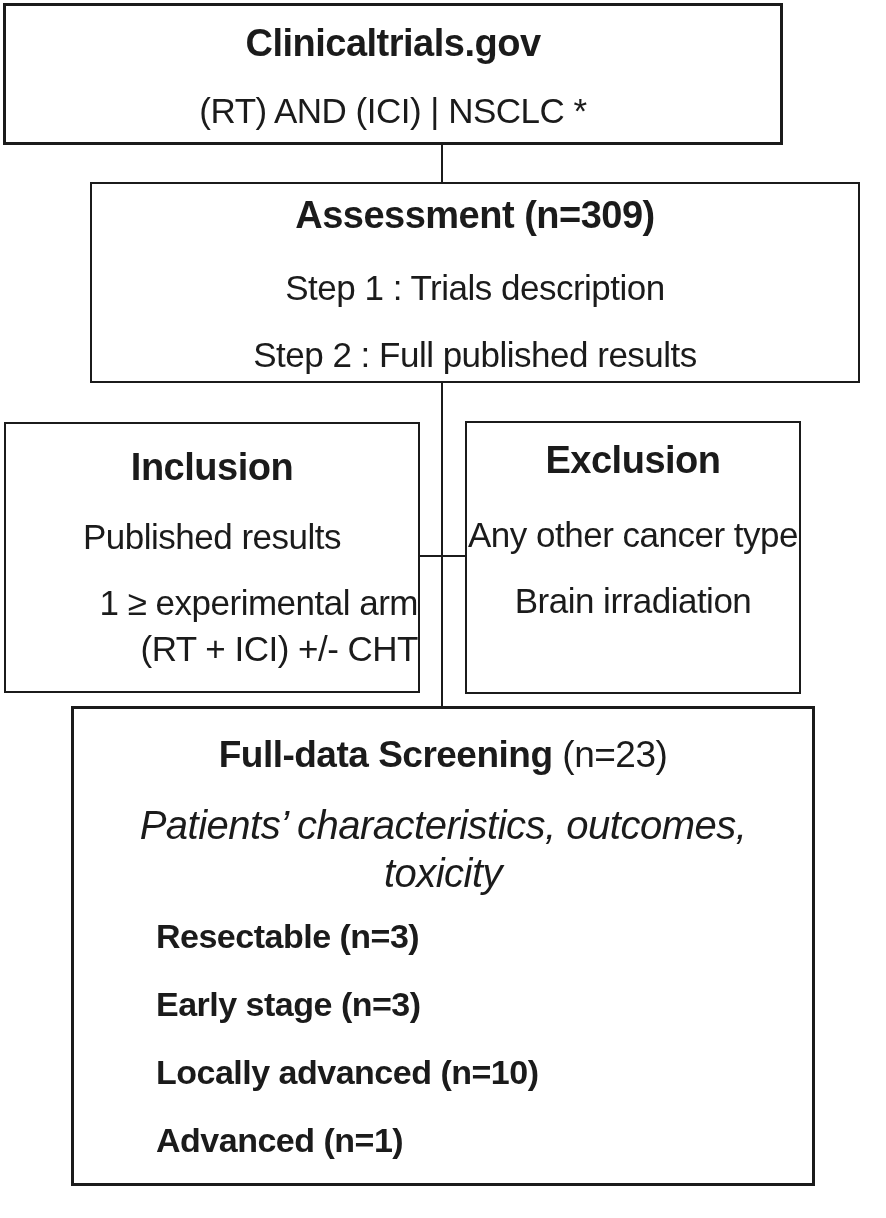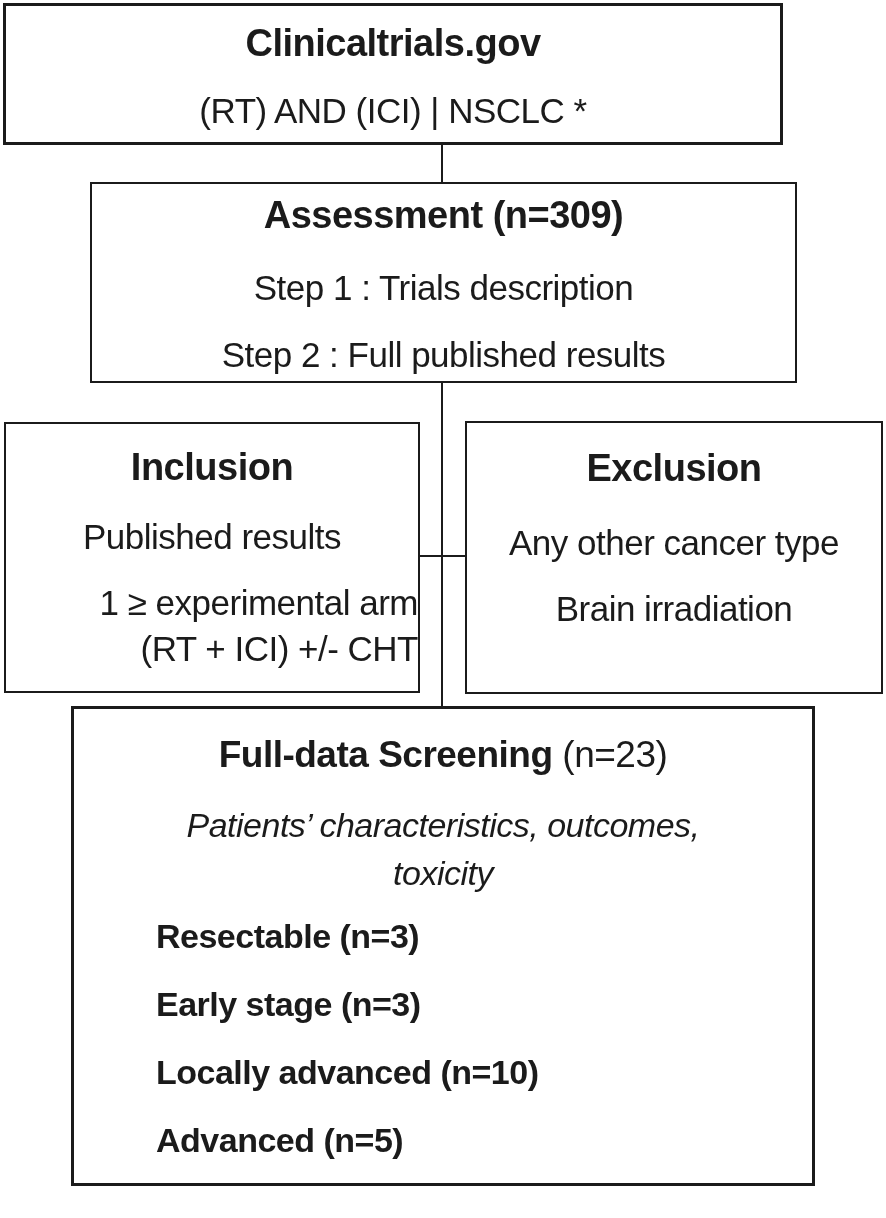--- a/index.html
+++ b/index.html
@@ -36,42 +36,42 @@
   .body-line {
     font-size: 35px;
     line-height: 62px;
   }
 
   
   #source-box { left: 3px; top: 3px; width: 780px; height: 142px; padding-top: 6px; }
   #source-box .query { margin-top: 6px; }
 
   
-  #assessment-box { left: 90px; top: 182px; width: 707px; height: 201px; padding-top: 0; }
+  #assessment-box { left: 90px; top: 182px; width: 770px; height: 201px; padding-top: 0; }
   #assessment-box .steps { margin-top: 8px; }
   #assessment-box .steps .body-line { line-height: 67px; }
 
   
   #inclusion-box { left: 4px; top: 422px; width: 416px; height: 271px; padding-top: 12px; }
   #inclusion-box .crit { margin-top: 8px; }
   #inclusion-box .wrap-pair { margin-top: 12px; text-align: right; }
   #inclusion-box .wrap-pair .body-line { line-height: 46px; }
 
   
-  #exclusion-box { left: 465px; top: 421px; width: 418px; height: 273px; padding-top: 15px; }
+  #exclusion-box { left: 465px; top: 421px; width: 336px; height: 273px; padding-top: 7px; }
   #exclusion-box .title { line-height: 60px; }
   #exclusion-box .crit-list { margin-top: 12px; }
   #exclusion-box .crit-list .body-line { line-height: 66px; }
 
   
   #screening-box { left: 71px; top: 706px; width: 744px; height: 480px; padding-top: 16px; }
   #screening-box .title { font-size: 37px; line-height: 60px; }
   #screening-box .title .count { font-weight: 400; }
   #screening-box .focus { margin-top: 16px; font-style: italic; }
-  #screening-box .focus .body-line { font-size: 34px; line-height: 48px; }
+  #screening-box .focus .body-line { font-size: 40px; line-height: 48px; }
   #screening-box .stage-list { margin-top: 5px; text-align: left; padding-left: 82px; }
   #screening-box .stage-list .body-line { font-size: 34px; line-height: 68px; font-weight: bold; }
 
   
   #connector-source-assessment   { left: 441px; top: 145px; width: 2px;  height: 38px; }
   #connector-assessment-screening{ left: 441px; top: 383px; width: 2px;  height: 348px; }
   #connector-inclusion-exclusion { left: 419px; top: 555px; width: 47px; height: 2px; }
 </style>
 </head>
 <body>
@@ -117,15 +117,15 @@
     <span class="count">(n=23)</span>
   </div>
   <div class="focus">
     <div class="body-line">Patients’ characteristics, outcomes,</div>
     <div class="body-line">toxicity</div>
   </div>
   <div class="stage-list">
     <div class="body-line">Resectable (n=3)</div>
     <div class="body-line">Early stage (n=3)</div>
     <div class="body-line">Locally advanced (n=10)</div>
-    <div class="body-line">Advanced (n=5)</div>
+    <div class="body-line">Advanced (n=1)</div>
   </div>
 </div>
 
 </body></html>

